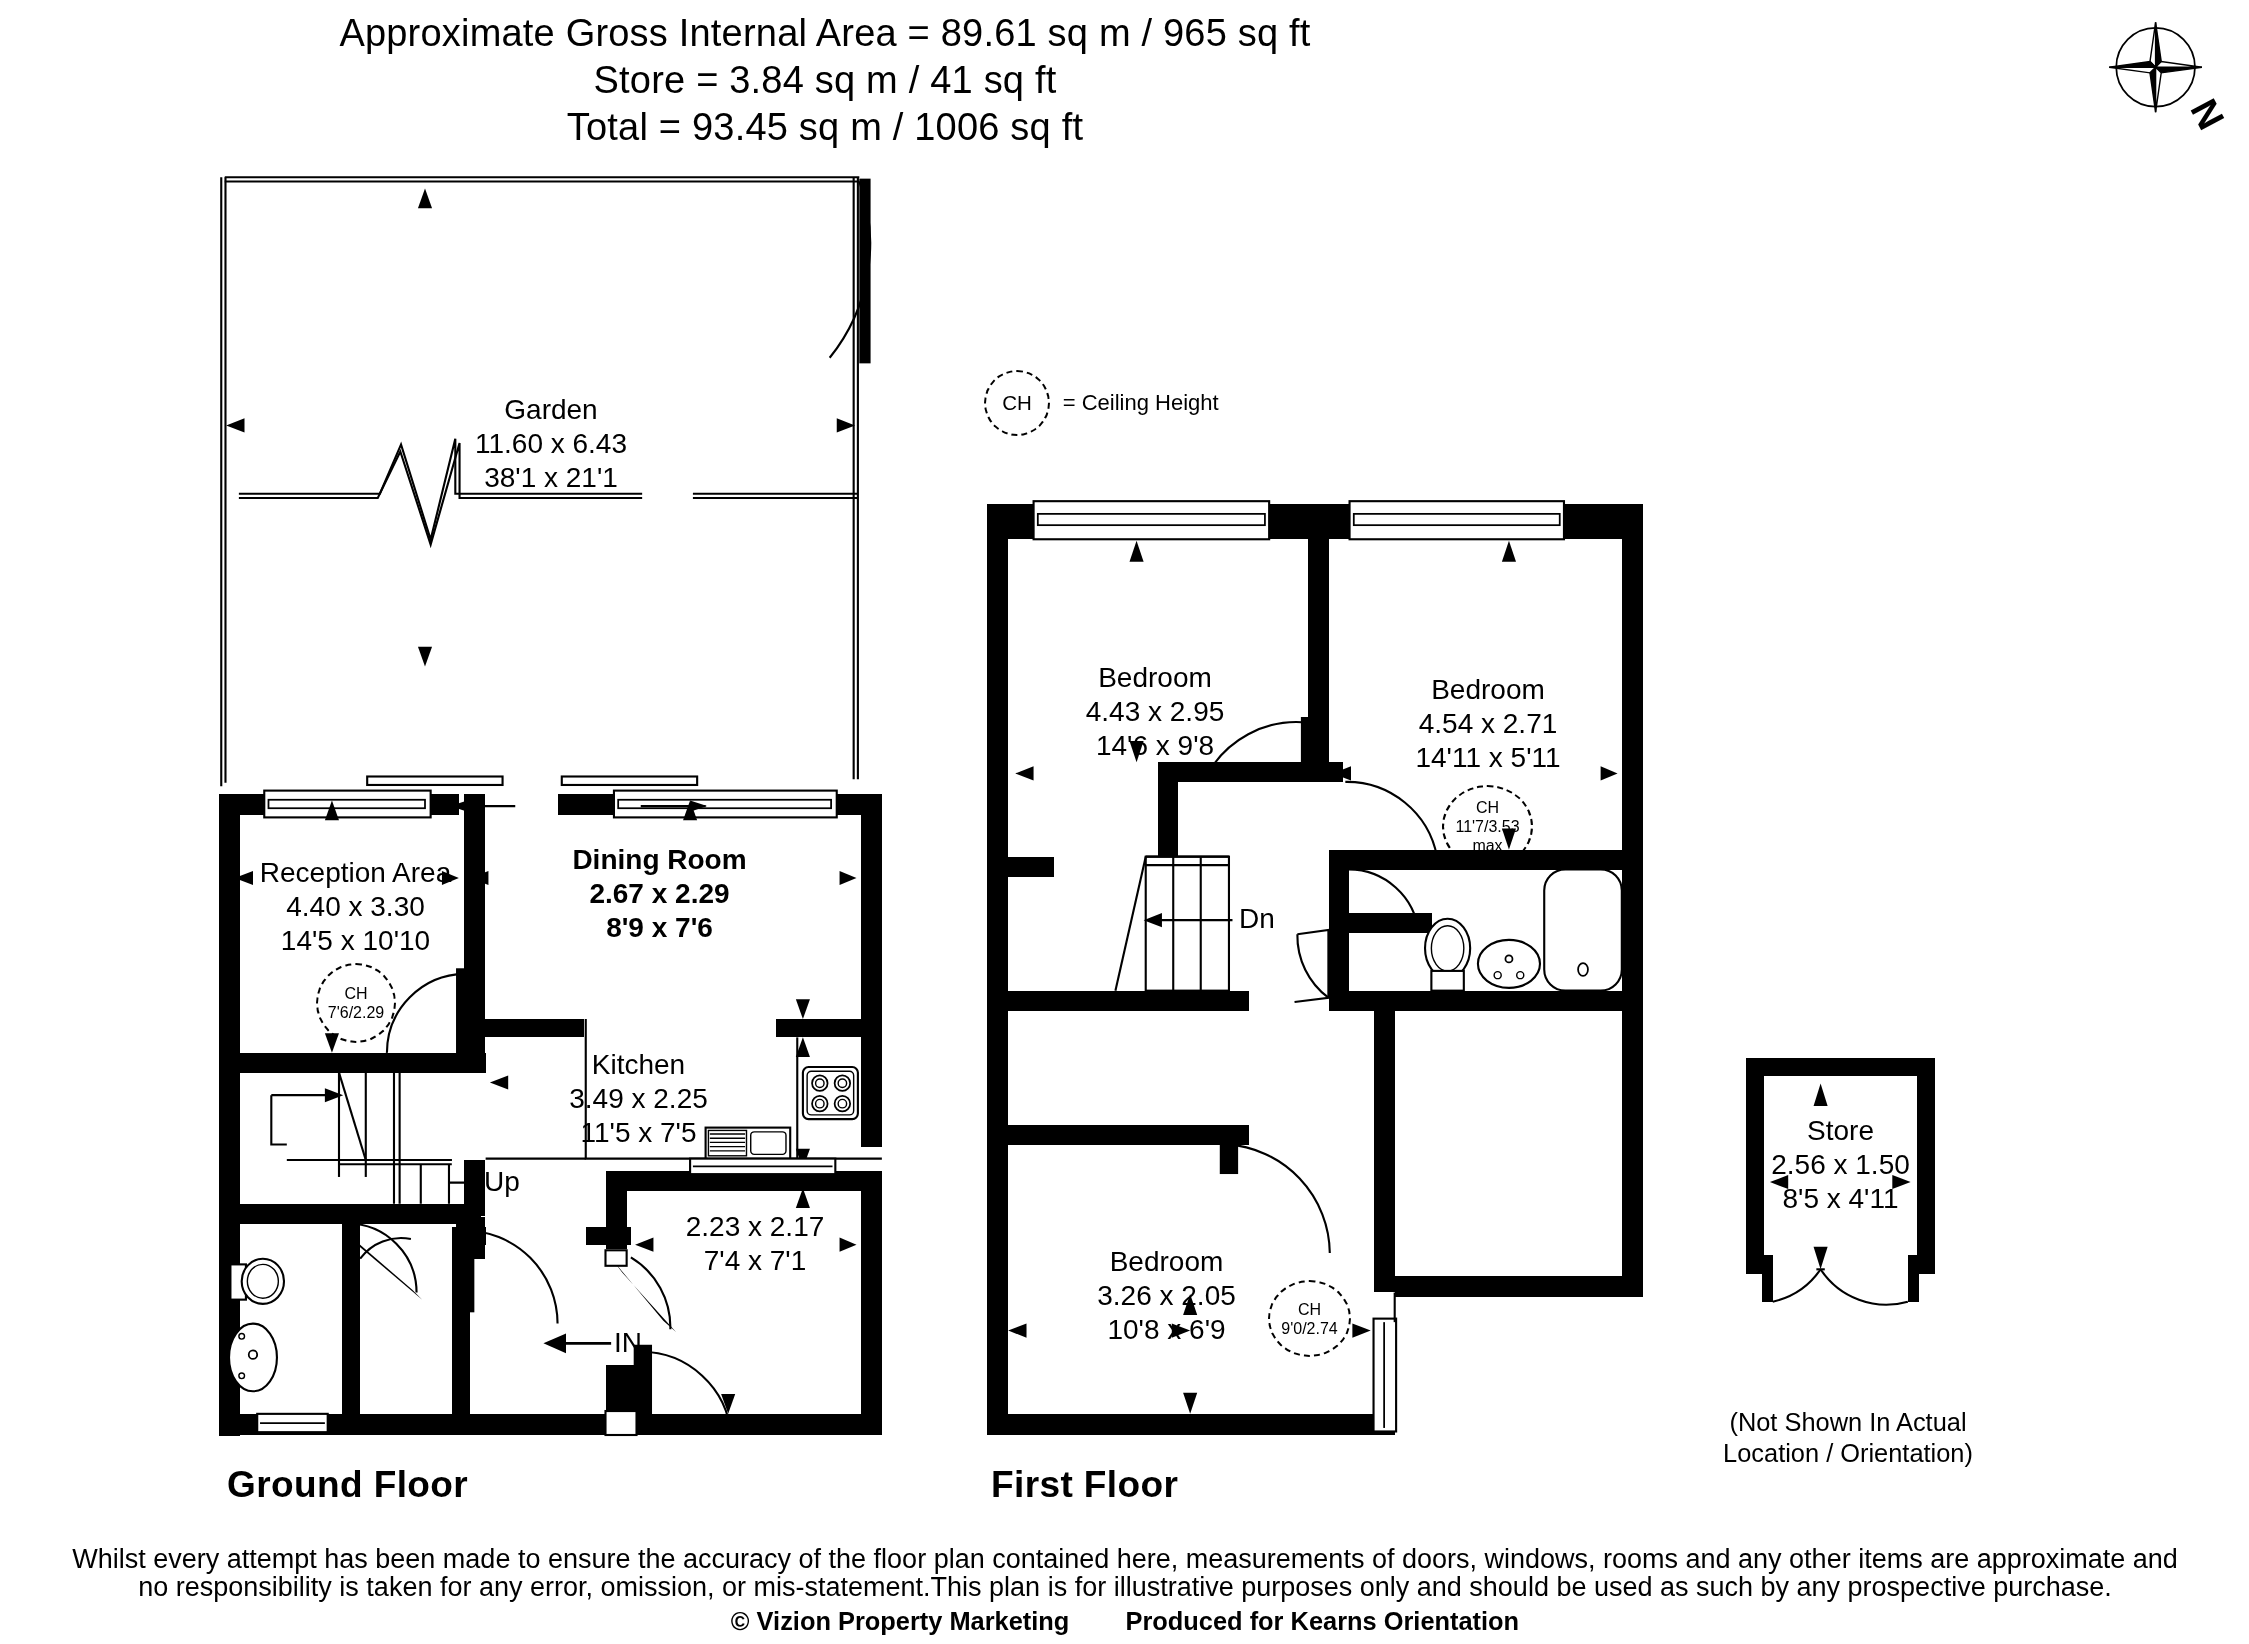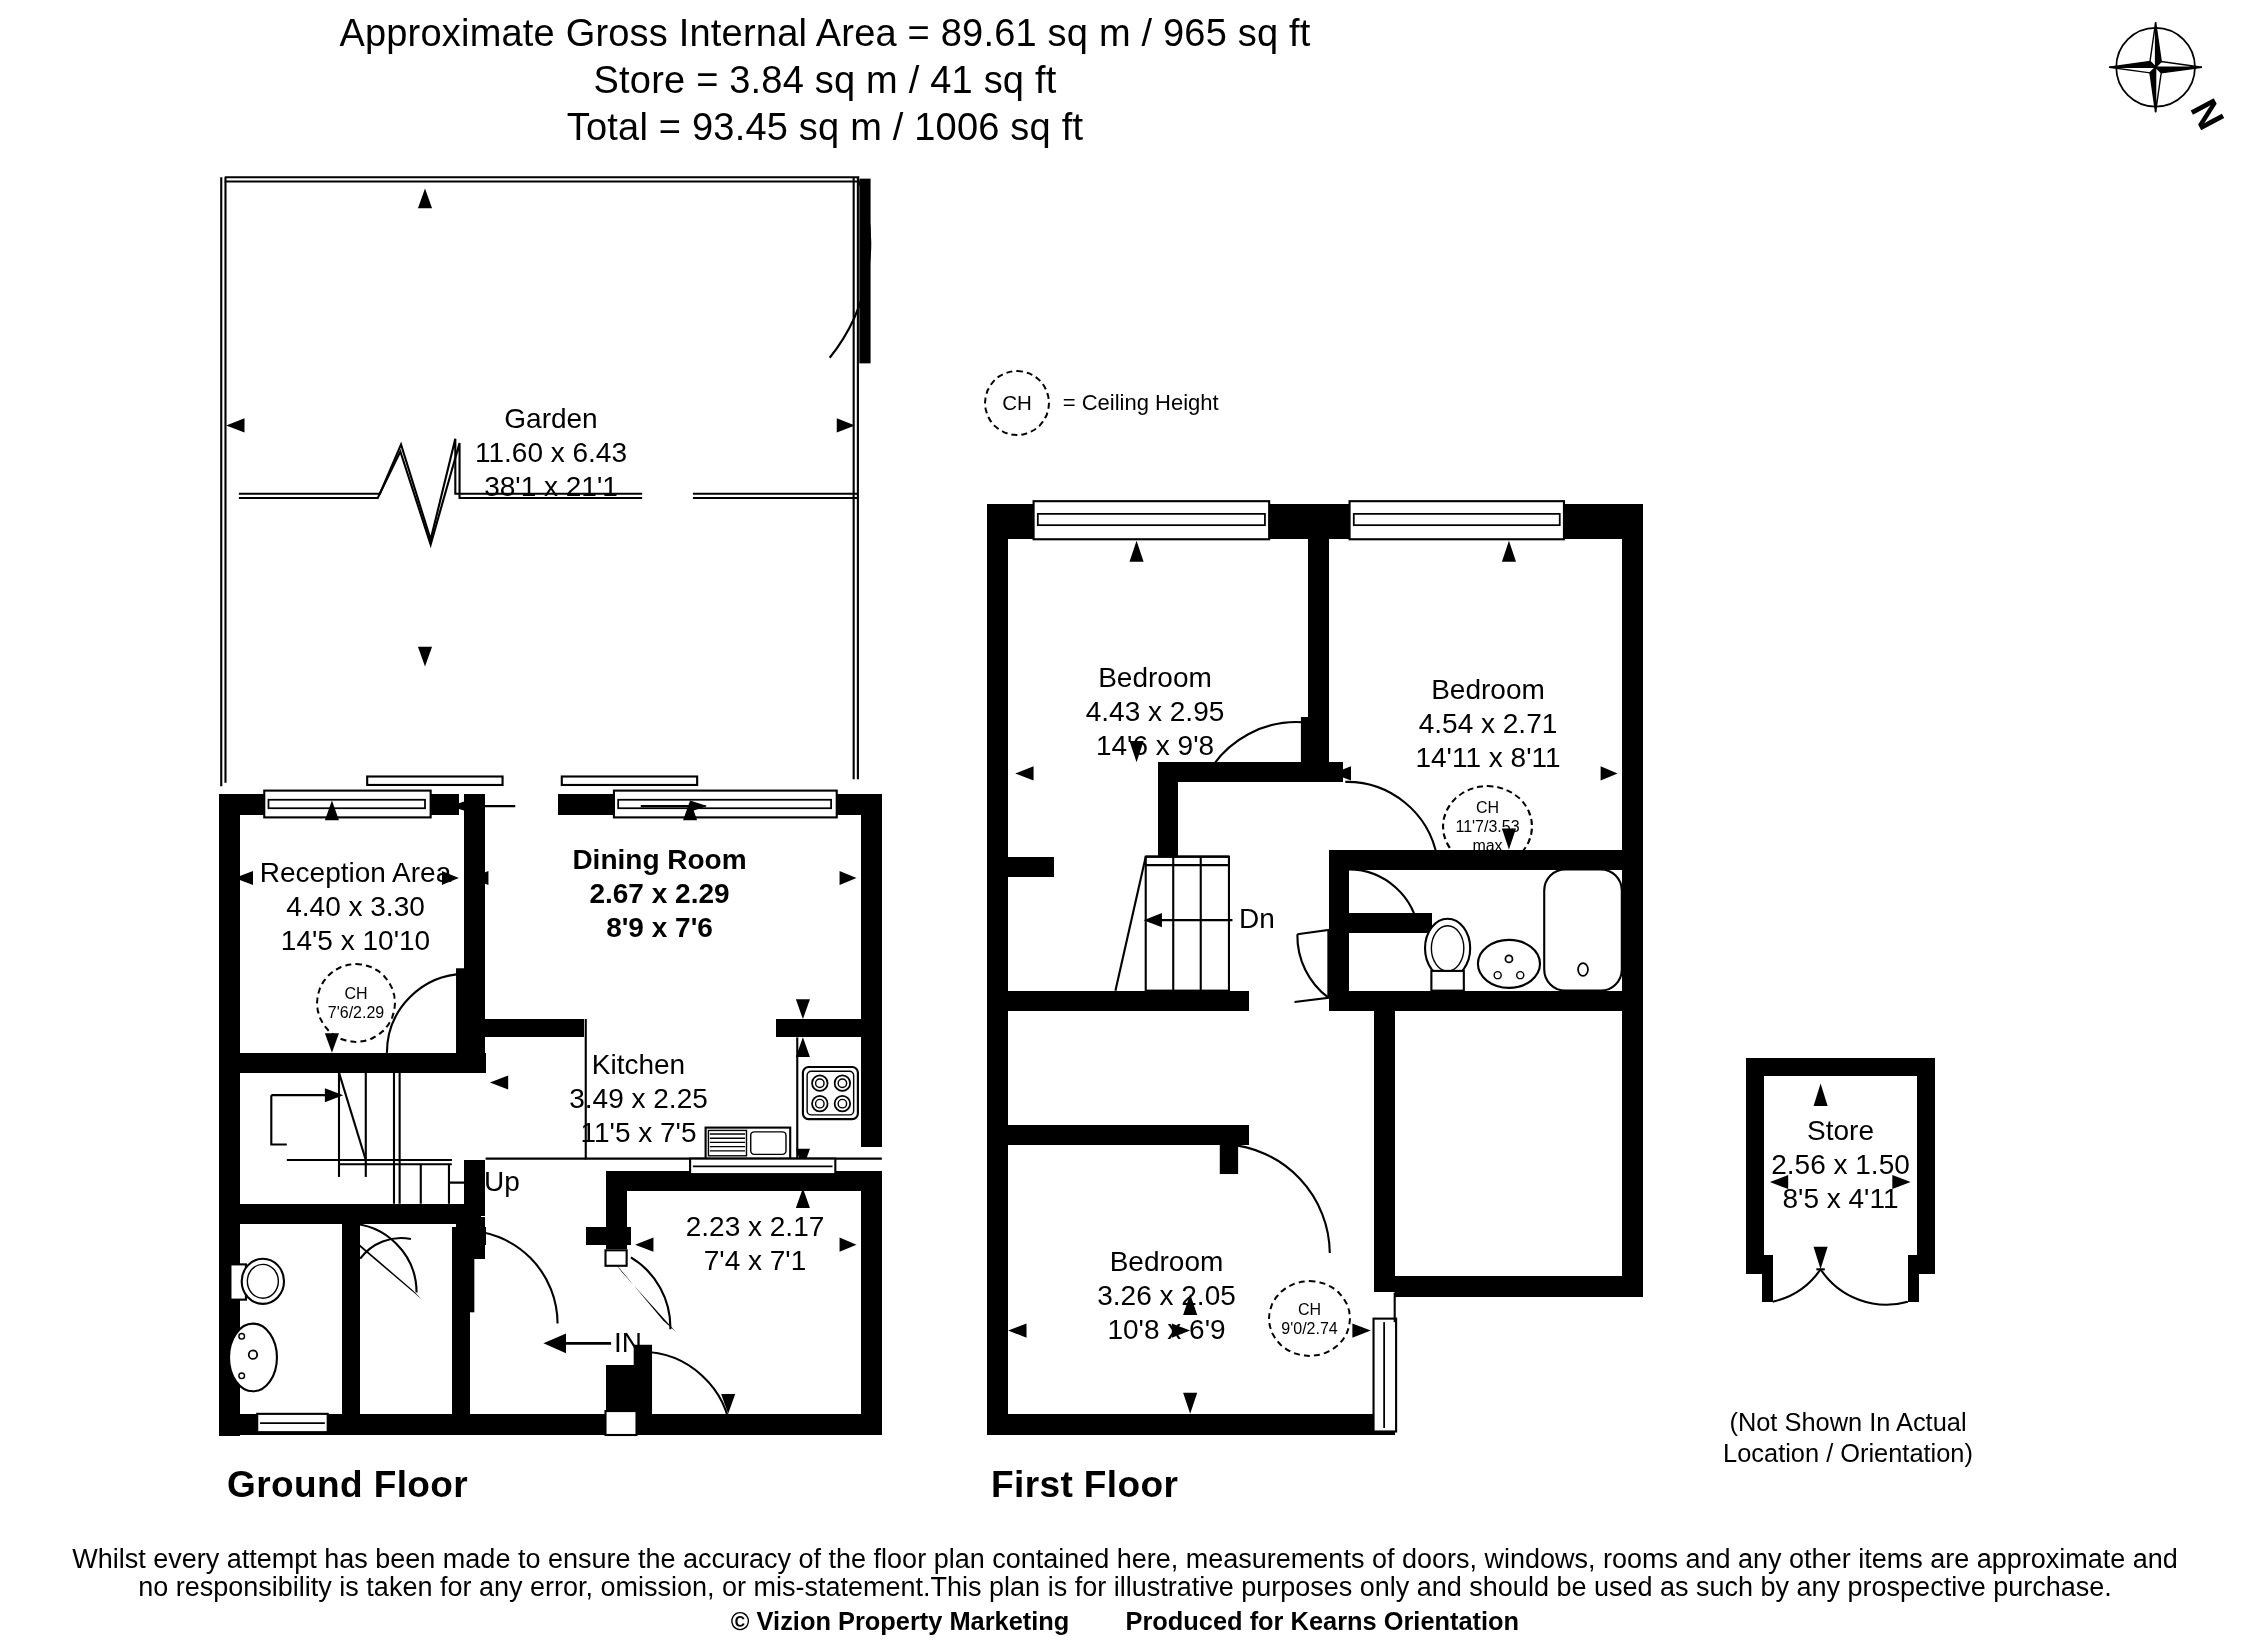--- a/index.html
+++ b/index.html
@@ -95,21 +95,21 @@
 
       <polyline points="672,455 906,455" fill="none" stroke="#000" stroke-width="3"></polyline>
       <polyline points="672,461 906,461" fill="none" stroke="#000" stroke-width="3"></polyline>
 
       <polygon points="10,358 36,348 36,368" fill="#000"></polygon>
       <polygon points="902,358 876,348 876,368" fill="#000"></polygon>
       <polygon points="292,22 282,50 302,50" fill="#000"></polygon>
       <polygon points="292,700 282,672 302,672" fill="#000"></polygon>
     </svg>
 
-    <div class="room-lbl" style="left:219px;top:229px;width:226px;">
+    <div class="room-lbl" style="left:219px;top:220px;width:226px;">
       <div>Garden</div>
       <div>11.60 x 6.43</div>
       <div>38'1 x 21'1</div>
     </div>
 
     <div class="w" style="left:0px;  top:621px;width:45px;height:21px;"></div>
     <div class="w" style="left:210px;top:621px;width:30px;height:21px;"></div>
     <div class="w" style="left:339px;top:621px;width:59px;height:21px;"></div>
     <div class="w" style="left:615px;top:621px;width:48px;height:21px;"></div>
 
@@ -403,21 +403,21 @@
 
     <div class="room-lbl" style="left:34px;top:157px;width:268px;">
       <div>Bedroom</div>
       <div>4.43 x 2.95</div>
       <div>14'6 x 9'8</div>
     </div>
 
     <div class="room-lbl" style="left:367px;top:169px;width:268px;">
       <div>Bedroom</div>
       <div>4.54 x 2.71</div>
-      <div>14'11 x 8'11</div>
+      <div>14'11 x 5'11</div>
     </div>
     <div class="chbadge" style="left:455px;top:281px;width:87px;height:79px;">
       <span>CH</span>
       <span>11'7/3.53</span>
       <span>max</span>
     </div>
 
     <div class="room-lbl" style="left:42px;top:741px;width:275px;">
       <div>Bedroom</div>
       <div>3.26 x 2.05</div>

